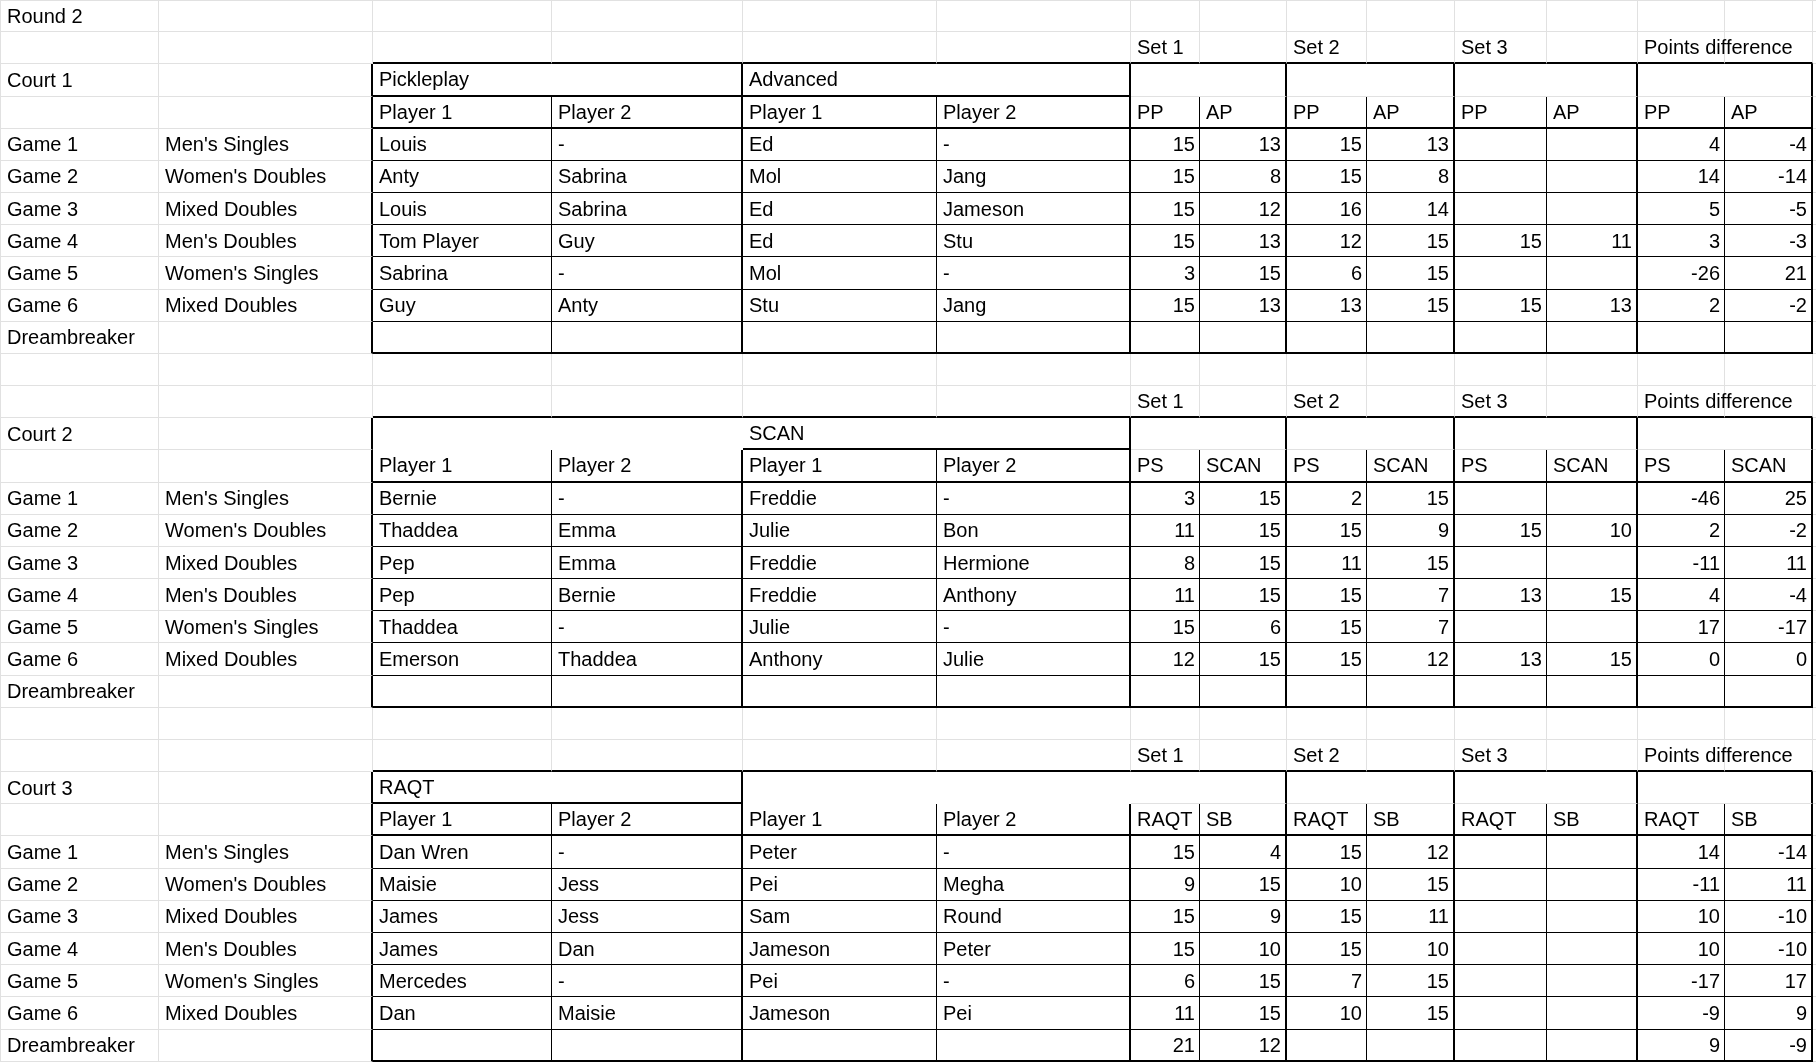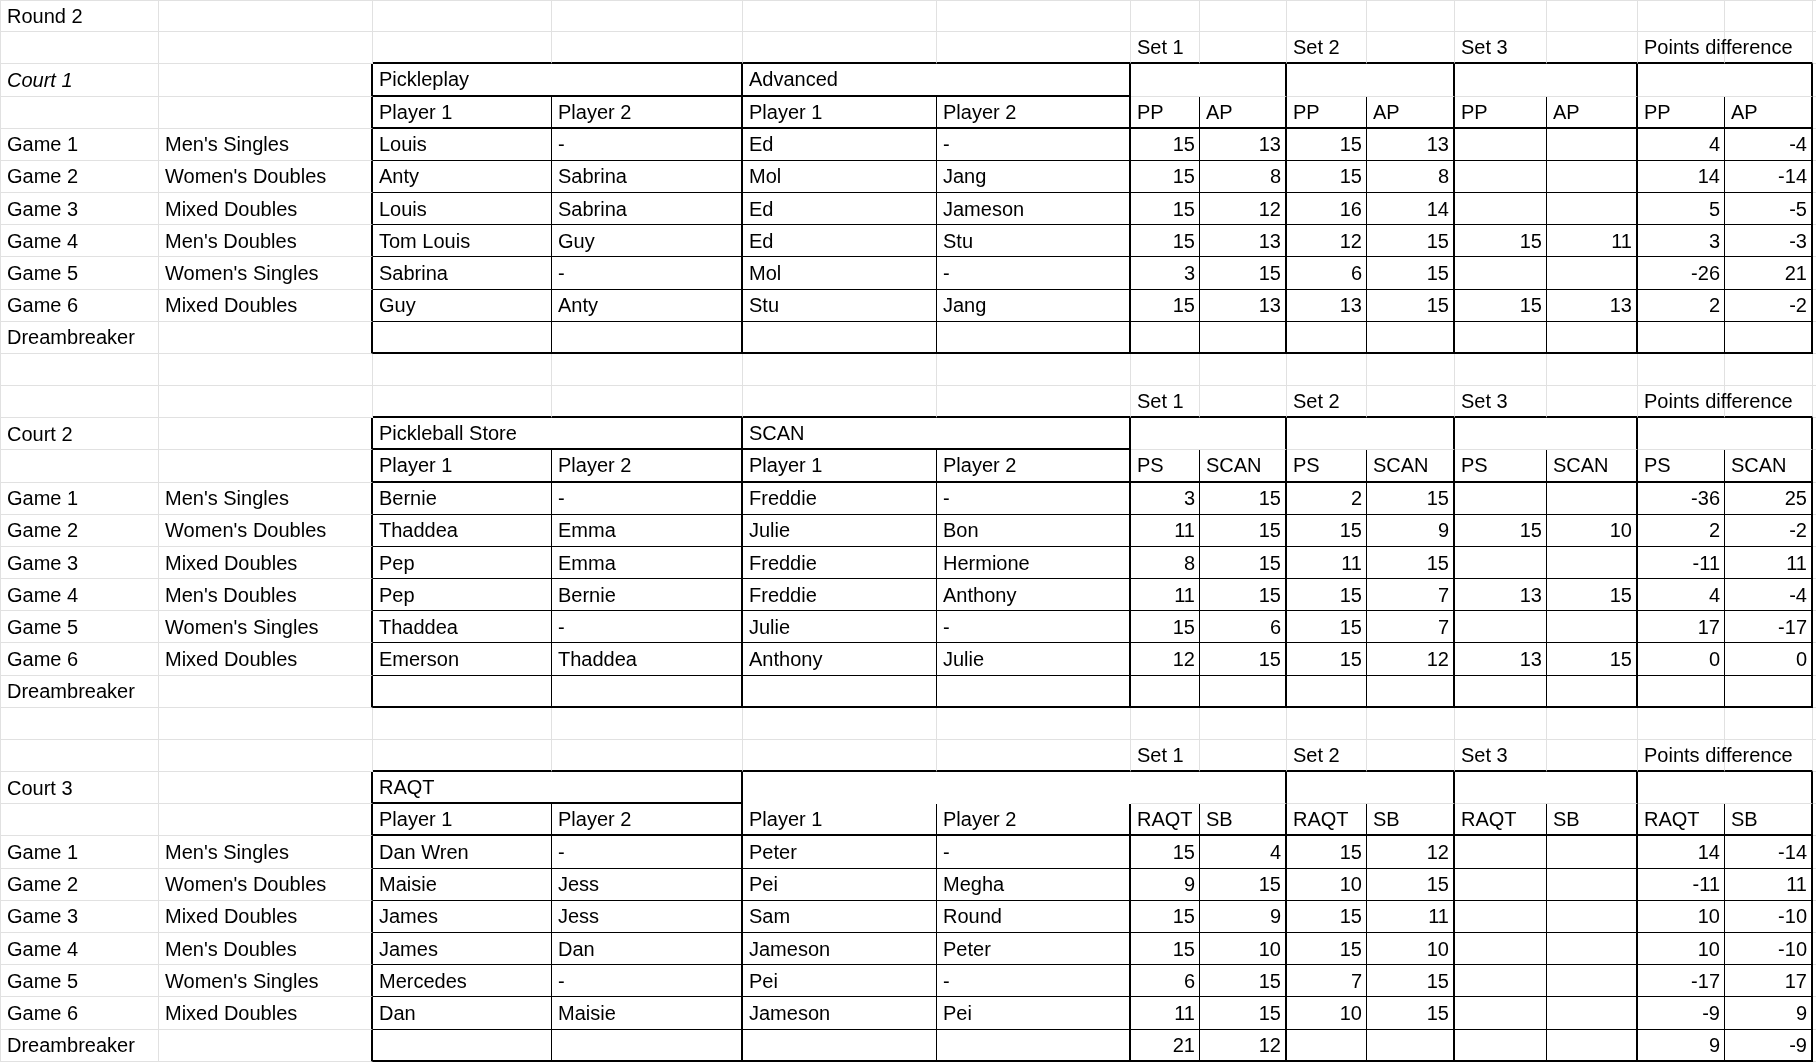--- a/index.html
+++ b/index.html
@@ -56,21 +56,21 @@
     <div class="cell" style="grid-area: 2 / 6; border-right: 1px solid rgb(225, 225, 225); border-bottom: 2px solid rgb(0, 0, 0);"></div>
     <div class="cell" style="grid-area: 2 / 7; border-right: 1px solid rgb(225, 225, 225); border-bottom: 2px solid rgb(0, 0, 0);">Set 1</div>
     <div class="cell" style="grid-area: 2 / 8; border-right: 1px solid rgb(225, 225, 225); border-bottom: 2px solid rgb(0, 0, 0);"></div>
     <div class="cell" style="grid-area: 2 / 9; border-right: 1px solid rgb(225, 225, 225); border-bottom: 2px solid rgb(0, 0, 0);">Set 2</div>
     <div class="cell" style="grid-area: 2 / 10; border-right: 1px solid rgb(225, 225, 225); border-bottom: 2px solid rgb(0, 0, 0);"></div>
     <div class="cell" style="grid-area: 2 / 11; border-right: 1px solid rgb(225, 225, 225); border-bottom: 2px solid rgb(0, 0, 0);">Set 3</div>
     <div class="cell" style="grid-area: 2 / 12; border-right: 1px solid rgb(225, 225, 225); border-bottom: 2px solid rgb(0, 0, 0);"></div>
     <div class="cell" style="grid-area: 2 / 13; border-right: 1px solid rgb(225, 225, 225); border-bottom: 2px solid rgb(0, 0, 0);">Points difference</div>
     <div class="cell" style="grid-area: 2 / 14; border-right: 1px solid rgb(225, 225, 225); border-bottom: 2px solid rgb(0, 0, 0);"></div>
     <div class="cell" style="grid-area: 2 / 15; border-right: 1px solid rgb(225, 225, 225); border-bottom: 1px solid rgb(225, 225, 225);"></div>
-    <div class="cell" style="grid-area: 3 / 1; border-right: 1px solid rgb(225, 225, 225); border-bottom: 1px solid rgb(225, 225, 225); border-left: 1px solid rgb(225, 225, 225); font-style: italic;">Court 1</div>
+    <div class="cell" style="grid-area: 3 / 1; border-right: 1px solid rgb(225, 225, 225); border-bottom: 1px solid rgb(225, 225, 225); border-left: 1px solid rgb(225, 225, 225);">Court 1</div>
     <div class="cell" style="grid-area: 3 / 2; border-right: 2px solid rgb(0, 0, 0); border-bottom: 1px solid rgb(225, 225, 225);"></div>
     <div class="cell" style="grid-area: 3 / 3 / auto / span 2; border-right: 2px solid rgb(0, 0, 0); border-bottom: 2px solid rgb(0, 0, 0);">Pickleplay</div>
     <div class="cell" style="grid-area: 3 / 5 / auto / span 2; border-right: 2px solid rgb(0, 0, 0); border-bottom: 2px solid rgb(0, 0, 0);">Advanced</div>
     <div class="cell" style="grid-area: 3 / 7 / auto / span 2; border-right: 2px solid rgb(0, 0, 0); border-bottom: 1px solid rgb(225, 225, 225);"></div>
     <div class="cell" style="grid-area: 3 / 9 / auto / span 2; border-right: 2px solid rgb(0, 0, 0); border-bottom: 1px solid rgb(225, 225, 225);"></div>
     <div class="cell" style="grid-area: 3 / 11 / auto / span 2; border-right: 2px solid rgb(0, 0, 0); border-bottom: 1px solid rgb(225, 225, 225);"></div>
     <div class="cell" style="grid-area: 3 / 13 / auto / span 2; border-right: 2px solid rgb(0, 0, 0); border-bottom: 1px solid rgb(225, 225, 225);"></div>
     <div class="cell" style="grid-area: 3 / 15; border-right: 1px solid rgb(225, 225, 225); border-bottom: 1px solid rgb(225, 225, 225);"></div>
     <div class="cell" style="grid-area: 4 / 1; border-right: 1px solid rgb(225, 225, 225); border-bottom: 1px solid rgb(225, 225, 225); border-left: 1px solid rgb(225, 225, 225);"></div>
     <div class="cell" style="grid-area: 4 / 2; border-right: 2px solid rgb(0, 0, 0); border-bottom: 1px solid rgb(225, 225, 225);"></div>
@@ -127,21 +127,21 @@
     <div class="cell num" style="grid-area: 7 / 8; border-right: 2px solid rgb(0, 0, 0); border-bottom: 1.5px solid rgb(0, 0, 0);">12</div>
     <div class="cell num" style="grid-area: 7 / 9; border-right: 1.5px solid rgb(0, 0, 0); border-bottom: 1.5px solid rgb(0, 0, 0);">16</div>
     <div class="cell num" style="grid-area: 7 / 10; border-right: 2px solid rgb(0, 0, 0); border-bottom: 1.5px solid rgb(0, 0, 0);">14</div>
     <div class="cell num" style="grid-area: 7 / 11; border-right: 1.5px solid rgb(0, 0, 0); border-bottom: 1.5px solid rgb(0, 0, 0);"></div>
     <div class="cell num" style="grid-area: 7 / 12; border-right: 2px solid rgb(0, 0, 0); border-bottom: 1.5px solid rgb(0, 0, 0);"></div>
     <div class="cell num" style="grid-area: 7 / 13; border-right: 1.5px solid rgb(0, 0, 0); border-bottom: 1.5px solid rgb(0, 0, 0);">5</div>
     <div class="cell num" style="grid-area: 7 / 14; border-right: 2px solid rgb(0, 0, 0); border-bottom: 1.5px solid rgb(0, 0, 0);">-5</div>
     <div class="cell" style="grid-area: 7 / 15; border-right: 1px solid rgb(225, 225, 225); border-bottom: 1px solid rgb(225, 225, 225);"></div>
     <div class="cell" style="grid-area: 8 / 1; border-right: 1px solid rgb(225, 225, 225); border-bottom: 1px solid rgb(225, 225, 225); border-left: 1px solid rgb(225, 225, 225);">Game 4</div>
     <div class="cell" style="grid-area: 8 / 2; border-right: 2px solid rgb(0, 0, 0); border-bottom: 1px solid rgb(225, 225, 225);">Men's Doubles</div>
-    <div class="cell" style="grid-area: 8 / 3; border-right: 1.5px solid rgb(0, 0, 0); border-bottom: 1.5px solid rgb(0, 0, 0);">Tom Louis</div>
+    <div class="cell" style="grid-area: 8 / 3; border-right: 1.5px solid rgb(0, 0, 0); border-bottom: 1.5px solid rgb(0, 0, 0);">Tom Player</div>
     <div class="cell" style="grid-area: 8 / 4; border-right: 2px solid rgb(0, 0, 0); border-bottom: 1.5px solid rgb(0, 0, 0);">Guy</div>
     <div class="cell" style="grid-area: 8 / 5; border-right: 1.5px solid rgb(0, 0, 0); border-bottom: 1.5px solid rgb(0, 0, 0);">Ed</div>
     <div class="cell" style="grid-area: 8 / 6; border-right: 2px solid rgb(0, 0, 0); border-bottom: 1.5px solid rgb(0, 0, 0);">Stu</div>
     <div class="cell num" style="grid-area: 8 / 7; border-right: 1.5px solid rgb(0, 0, 0); border-bottom: 1.5px solid rgb(0, 0, 0);">15</div>
     <div class="cell num" style="grid-area: 8 / 8; border-right: 2px solid rgb(0, 0, 0); border-bottom: 1.5px solid rgb(0, 0, 0);">13</div>
     <div class="cell num" style="grid-area: 8 / 9; border-right: 1.5px solid rgb(0, 0, 0); border-bottom: 1.5px solid rgb(0, 0, 0);">12</div>
     <div class="cell num" style="grid-area: 8 / 10; border-right: 2px solid rgb(0, 0, 0); border-bottom: 1.5px solid rgb(0, 0, 0);">15</div>
     <div class="cell num" style="grid-area: 8 / 11; border-right: 1.5px solid rgb(0, 0, 0); border-bottom: 1.5px solid rgb(0, 0, 0);">15</div>
     <div class="cell num" style="grid-area: 8 / 12; border-right: 2px solid rgb(0, 0, 0); border-bottom: 1.5px solid rgb(0, 0, 0);">11</div>
     <div class="cell num" style="grid-area: 8 / 13; border-right: 1.5px solid rgb(0, 0, 0); border-bottom: 1.5px solid rgb(0, 0, 0);">3</div>
@@ -217,21 +217,20 @@
     <div class="cell" style="grid-area: 13 / 8; border-right: 1px solid rgb(225, 225, 225); border-bottom: 2px solid rgb(0, 0, 0);"></div>
     <div class="cell" style="grid-area: 13 / 9; border-right: 1px solid rgb(225, 225, 225); border-bottom: 2px solid rgb(0, 0, 0);">Set 2</div>
     <div class="cell" style="grid-area: 13 / 10; border-right: 1px solid rgb(225, 225, 225); border-bottom: 2px solid rgb(0, 0, 0);"></div>
     <div class="cell" style="grid-area: 13 / 11; border-right: 1px solid rgb(225, 225, 225); border-bottom: 2px solid rgb(0, 0, 0);">Set 3</div>
     <div class="cell" style="grid-area: 13 / 12; border-right: 1px solid rgb(225, 225, 225); border-bottom: 2px solid rgb(0, 0, 0);"></div>
     <div class="cell" style="grid-area: 13 / 13; border-right: 1px solid rgb(225, 225, 225); border-bottom: 2px solid rgb(0, 0, 0);">Points difference</div>
     <div class="cell" style="grid-area: 13 / 14; border-right: 1px solid rgb(225, 225, 225); border-bottom: 2px solid rgb(0, 0, 0);"></div>
     <div class="cell" style="grid-area: 13 / 15; border-right: 1px solid rgb(225, 225, 225); border-bottom: 1px solid rgb(225, 225, 225);"></div>
     <div class="cell" style="grid-area: 14 / 1; border-right: 1px solid rgb(225, 225, 225); border-bottom: 1px solid rgb(225, 225, 225); border-left: 1px solid rgb(225, 225, 225);">Court 2</div>
     <div class="cell" style="grid-area: 14 / 2; border-right: 2px solid rgb(0, 0, 0); border-bottom: 1px solid rgb(225, 225, 225);"></div>
-    <div class="cell" style="grid-area: 14 / 3 / auto / span 2; border-right: 2px solid rgb(0, 0, 0); border-bottom: 2px solid rgb(0, 0, 0);">Pickleball Store</div>
     <div class="cell" style="grid-area: 14 / 5 / auto / span 2; border-right: 2px solid rgb(0, 0, 0); border-bottom: 2px solid rgb(0, 0, 0);">SCAN</div>
     <div class="cell" style="grid-area: 14 / 7 / auto / span 2; border-right: 2px solid rgb(0, 0, 0); border-bottom: 1px solid rgb(225, 225, 225);"></div>
     <div class="cell" style="grid-area: 14 / 9 / auto / span 2; border-right: 2px solid rgb(0, 0, 0); border-bottom: 1px solid rgb(225, 225, 225);"></div>
     <div class="cell" style="grid-area: 14 / 11 / auto / span 2; border-right: 2px solid rgb(0, 0, 0); border-bottom: 1px solid rgb(225, 225, 225);"></div>
     <div class="cell" style="grid-area: 14 / 13 / auto / span 2; border-right: 2px solid rgb(0, 0, 0); border-bottom: 1px solid rgb(225, 225, 225);"></div>
     <div class="cell" style="grid-area: 14 / 15; border-right: 1px solid rgb(225, 225, 225); border-bottom: 1px solid rgb(225, 225, 225);"></div>
     <div class="cell" style="grid-area: 15 / 1; border-right: 1px solid rgb(225, 225, 225); border-bottom: 1px solid rgb(225, 225, 225); border-left: 1px solid rgb(225, 225, 225);"></div>
     <div class="cell" style="grid-area: 15 / 2; border-right: 2px solid rgb(0, 0, 0); border-bottom: 1px solid rgb(225, 225, 225);"></div>
     <div class="cell" style="grid-area: 15 / 3; border-right: 1.5px solid rgb(0, 0, 0); border-bottom: 2px solid rgb(0, 0, 0);">Player 1</div>
     <div class="cell" style="grid-area: 15 / 4; border-right: 2px solid rgb(0, 0, 0); border-bottom: 2px solid rgb(0, 0, 0);">Player 2</div>
@@ -251,21 +250,21 @@
     <div class="cell" style="grid-area: 16 / 3; border-right: 1.5px solid rgb(0, 0, 0); border-bottom: 1.5px solid rgb(0, 0, 0);">Bernie</div>
     <div class="cell" style="grid-area: 16 / 4; border-right: 2px solid rgb(0, 0, 0); border-bottom: 1.5px solid rgb(0, 0, 0);">-</div>
     <div class="cell" style="grid-area: 16 / 5; border-right: 1.5px solid rgb(0, 0, 0); border-bottom: 1.5px solid rgb(0, 0, 0);">Freddie</div>
     <div class="cell" style="grid-area: 16 / 6; border-right: 2px solid rgb(0, 0, 0); border-bottom: 1.5px solid rgb(0, 0, 0);">-</div>
     <div class="cell num" style="grid-area: 16 / 7; border-right: 1.5px solid rgb(0, 0, 0); border-bottom: 1.5px solid rgb(0, 0, 0);">3</div>
     <div class="cell num" style="grid-area: 16 / 8; border-right: 2px solid rgb(0, 0, 0); border-bottom: 1.5px solid rgb(0, 0, 0);">15</div>
     <div class="cell num" style="grid-area: 16 / 9; border-right: 1.5px solid rgb(0, 0, 0); border-bottom: 1.5px solid rgb(0, 0, 0);">2</div>
     <div class="cell num" style="grid-area: 16 / 10; border-right: 2px solid rgb(0, 0, 0); border-bottom: 1.5px solid rgb(0, 0, 0);">15</div>
     <div class="cell num" style="grid-area: 16 / 11; border-right: 1.5px solid rgb(0, 0, 0); border-bottom: 1.5px solid rgb(0, 0, 0);"></div>
     <div class="cell num" style="grid-area: 16 / 12; border-right: 2px solid rgb(0, 0, 0); border-bottom: 1.5px solid rgb(0, 0, 0);"></div>
-    <div class="cell num" style="grid-area: 16 / 13; border-right: 1.5px solid rgb(0, 0, 0); border-bottom: 1.5px solid rgb(0, 0, 0);">-36</div>
+    <div class="cell num" style="grid-area: 16 / 13; border-right: 1.5px solid rgb(0, 0, 0); border-bottom: 1.5px solid rgb(0, 0, 0);">-46</div>
     <div class="cell num" style="grid-area: 16 / 14; border-right: 2px solid rgb(0, 0, 0); border-bottom: 1.5px solid rgb(0, 0, 0);">25</div>
     <div class="cell" style="grid-area: 16 / 15; border-right: 1px solid rgb(225, 225, 225); border-bottom: 1px solid rgb(225, 225, 225);"></div>
     <div class="cell" style="grid-area: 17 / 1; border-right: 1px solid rgb(225, 225, 225); border-bottom: 1px solid rgb(225, 225, 225); border-left: 1px solid rgb(225, 225, 225);">Game 2</div>
     <div class="cell" style="grid-area: 17 / 2; border-right: 2px solid rgb(0, 0, 0); border-bottom: 1px solid rgb(225, 225, 225);">Women's Doubles</div>
     <div class="cell" style="grid-area: 17 / 3; border-right: 1.5px solid rgb(0, 0, 0); border-bottom: 1.5px solid rgb(0, 0, 0);">Thaddea</div>
     <div class="cell" style="grid-area: 17 / 4; border-right: 2px solid rgb(0, 0, 0); border-bottom: 1.5px solid rgb(0, 0, 0);">Emma</div>
     <div class="cell" style="grid-area: 17 / 5; border-right: 1.5px solid rgb(0, 0, 0); border-bottom: 1.5px solid rgb(0, 0, 0);">Julie</div>
     <div class="cell" style="grid-area: 17 / 6; border-right: 2px solid rgb(0, 0, 0); border-bottom: 1.5px solid rgb(0, 0, 0);">Bon</div>
     <div class="cell num" style="grid-area: 17 / 7; border-right: 1.5px solid rgb(0, 0, 0); border-bottom: 1.5px solid rgb(0, 0, 0);">11</div>
     <div class="cell num" style="grid-area: 17 / 8; border-right: 2px solid rgb(0, 0, 0); border-bottom: 1.5px solid rgb(0, 0, 0);">15</div>

